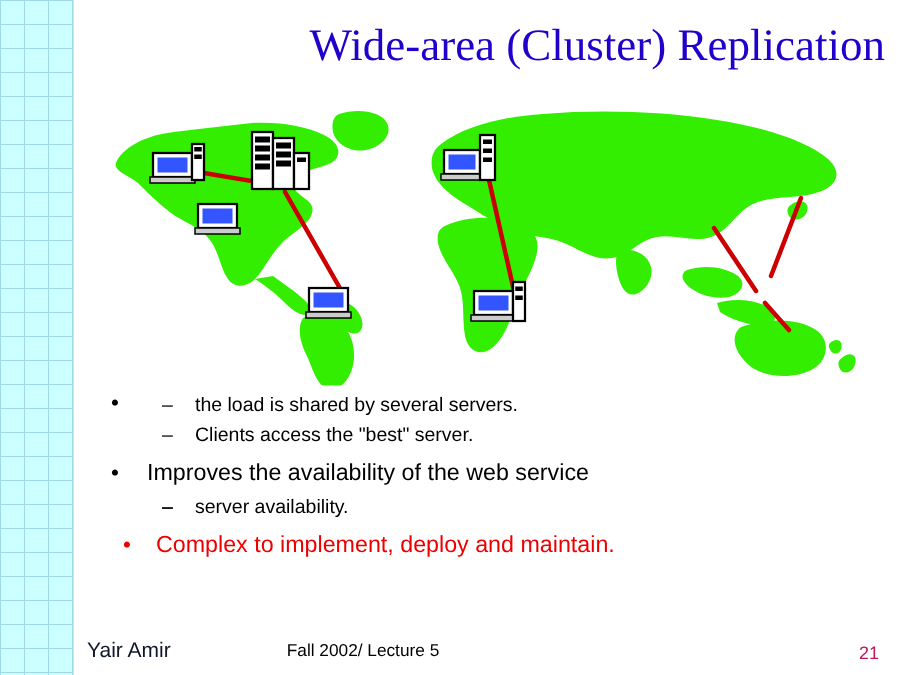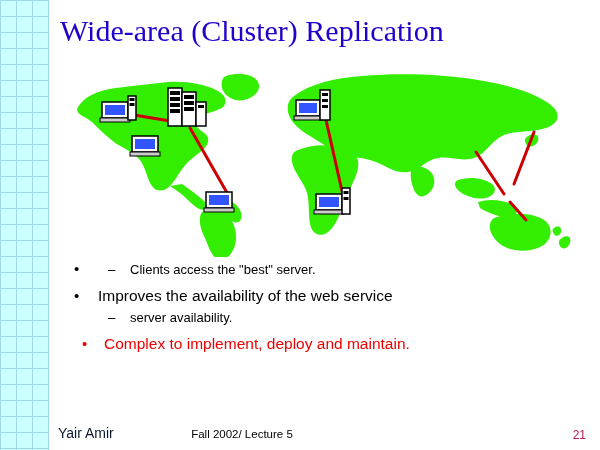--- a/index.html
+++ b/index.html
@@ -31,21 +31,21 @@
     background-image:
       repeating-linear-gradient(to right, #9fd8e8 0px, #9fd8e8 1px, transparent 1px, transparent 16px),
       repeating-linear-gradient(to bottom, #9fd8e8 0px, #9fd8e8 1px, transparent 1px, transparent 16px);
     border-right: 1px solid #9fd8e8;
   }
   #title {
     position: absolute;
     left: 60px;
     top: 14px;
     width: 530px;
-    text-align: left;
+    text-align: right;
     font-family: "Liberation Serif", serif;
     font-size: 30px;
     color: #2200cc;
     letter-spacing: 0px;
     white-space: nowrap;
   }
   
   #map-area {
     position: absolute;
     left: 58px;
@@ -220,20 +220,21 @@
     </svg>
   </div>
 
   <div id="content">
 
     <div class="b1">
       <span class="bullet">•</span>
     </div>
     <div class="b2">
       <span class="dash">–</span>
+      <span>the load is shared by several servers.</span>
     </div>
     <div class="b2">
       <span class="dash">–</span>
       <span>Clients access the "best" server.</span>
     </div>
 
     <div class="b1" style="margin-top:6px;">
       <span class="bullet">•</span>
       <span>Improves the availability of the web service</span>
     </div>

